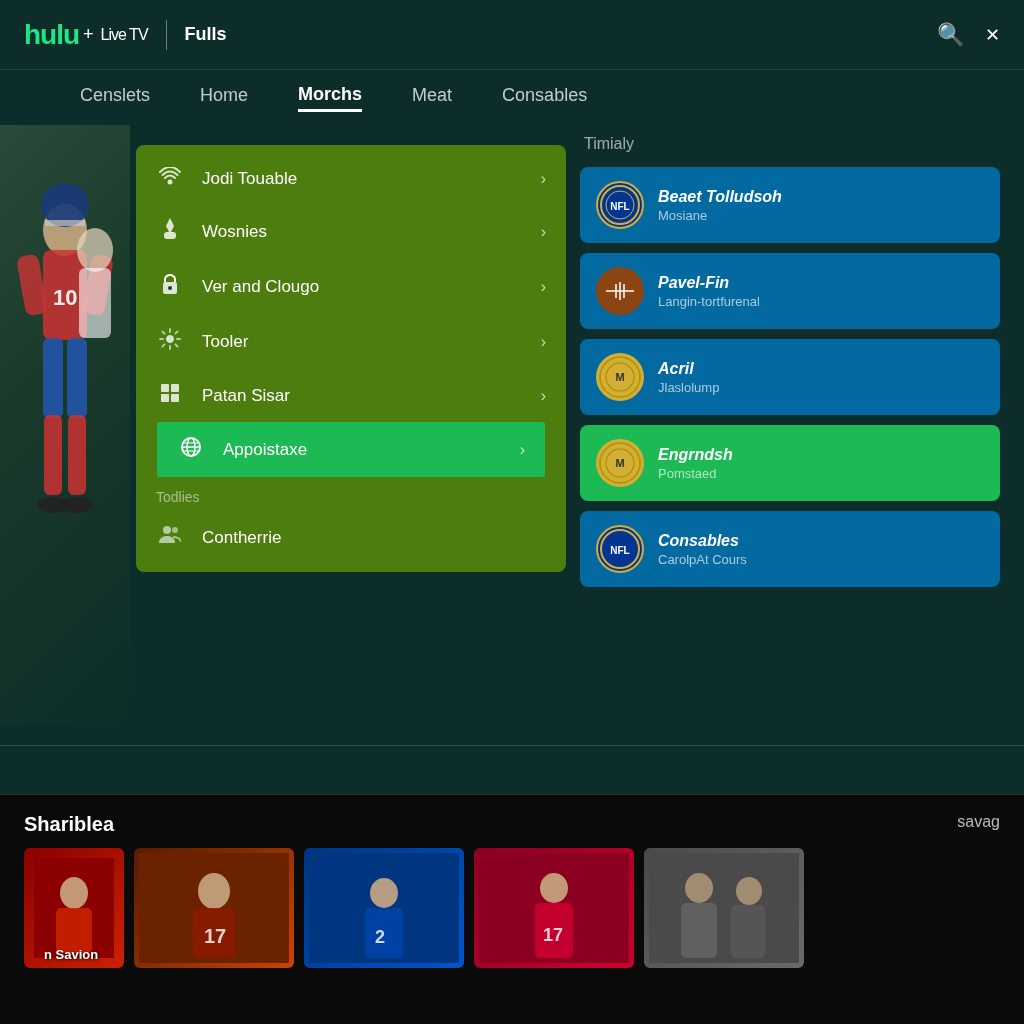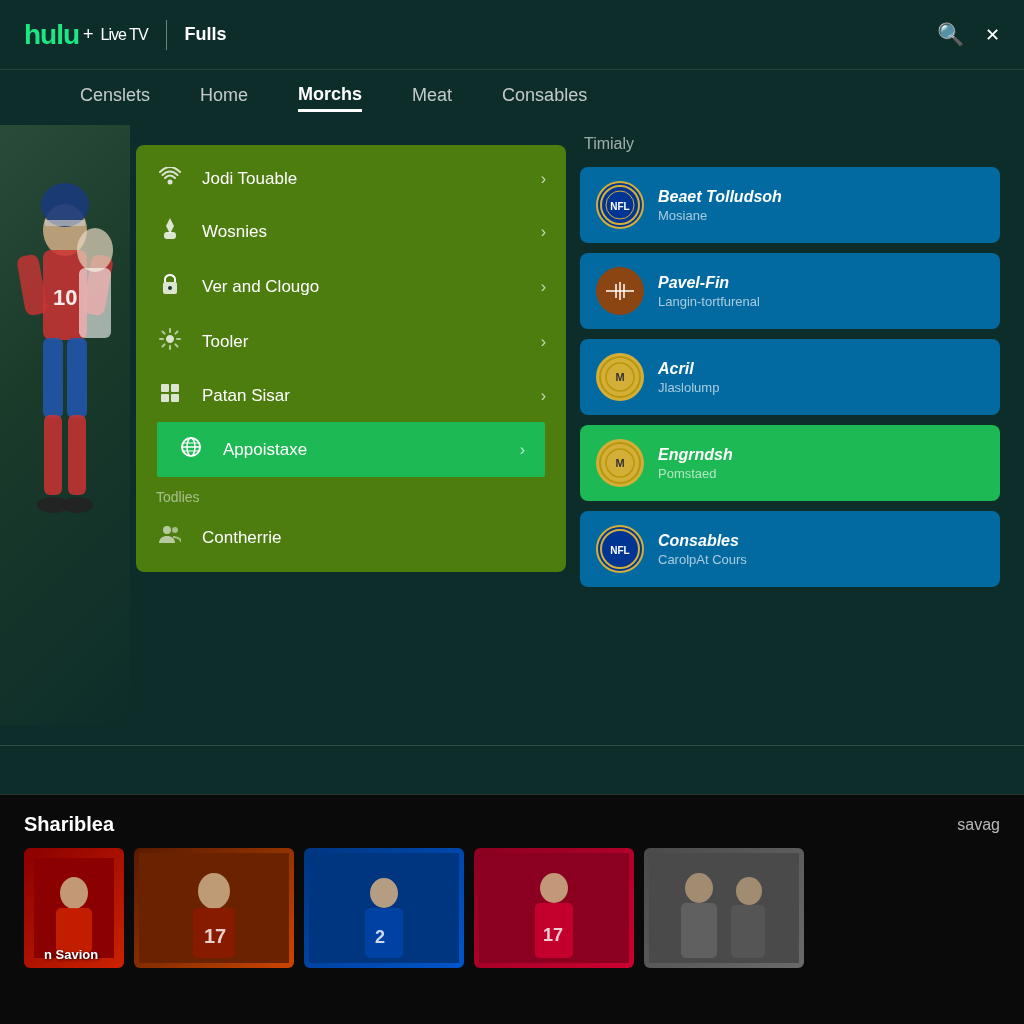--- a/index.html
+++ b/index.html
@@ -232,21 +232,20 @@
       bottom: 0;
       left: 0;
       right: 0;
       height: 230px;
       background: #0a0a0a;
       border-top: 1px solid rgba(255,255,255,0.15);
     }
     .bottom-header {
       display: flex;
       justify-content: space-between;
-      align-items: center;
       padding: 18px 24px 12px 24px;
     }
     .bottom-title {
       font-size: 20px;
       font-weight: 700;
       color: #fff;
     }
     .bottom-link {
       font-size: 16px;
       color: rgba(255,255,255,0.7);

